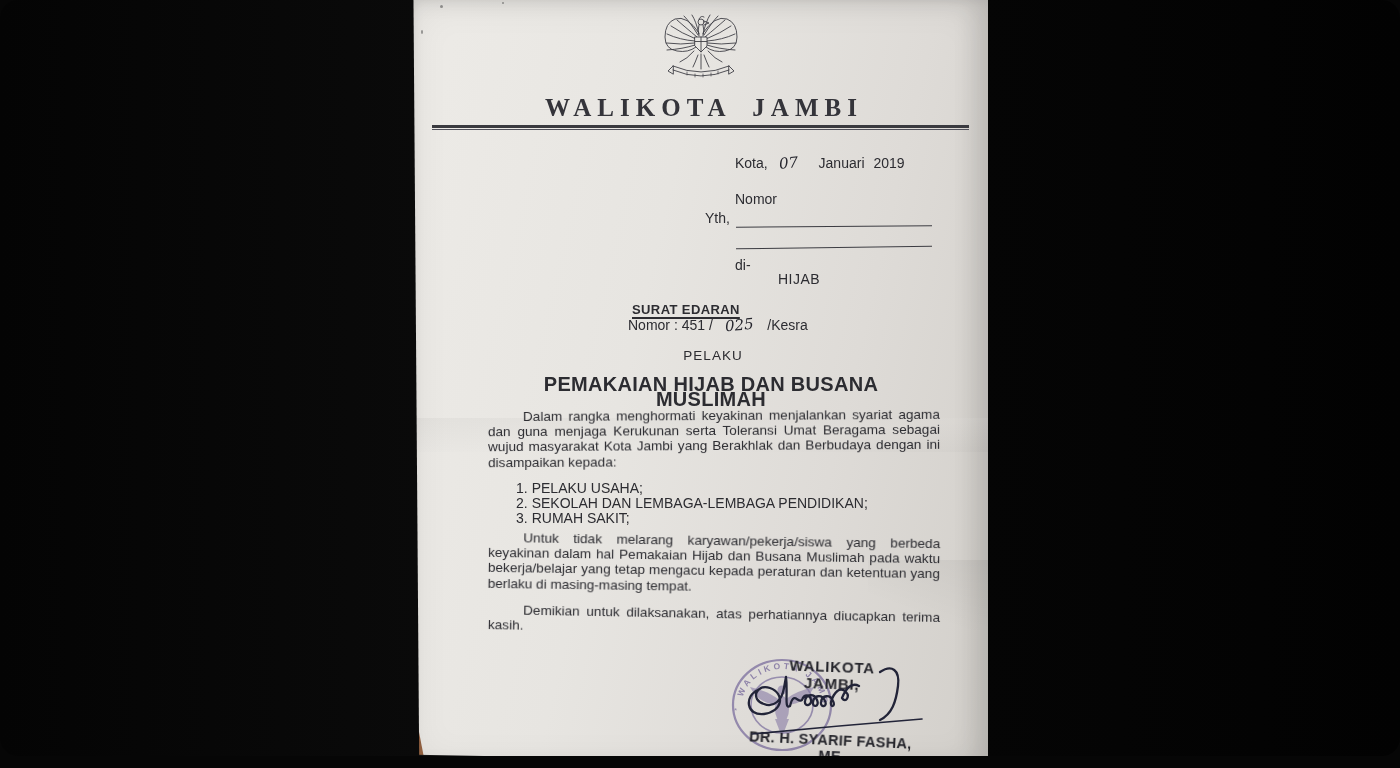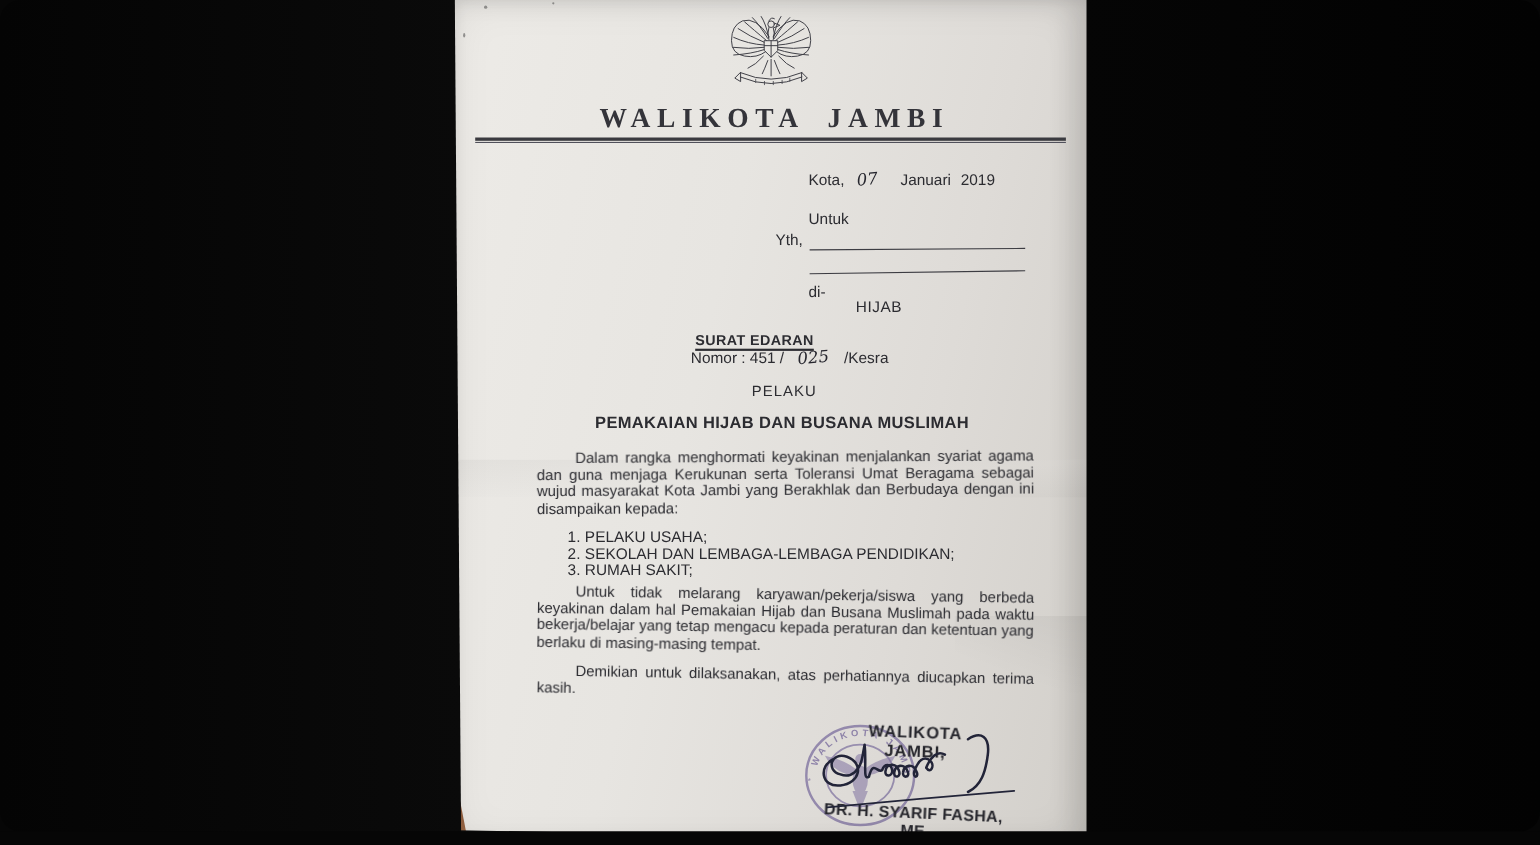--- a/index.html
+++ b/index.html
@@ -110,35 +110,35 @@
     <div class="lh-title soft">WALIKOTA JAMBI</div>
     <div class="lh-rule"></div>
 
     <div class="t soft" style="left:325px;top:156px;">
       <span>Kota,</span>
       <span class="hand" style="margin:0 9px 0 7px;">07</span>
       <span style="margin-left:8px;">Januari</span>
       <span style="margin-left:5px;">2019</span>
     </div>
 
-    <div class="t soft" style="left:325px;top:192px;">Untuk</div>
+    <div class="t soft" style="left:325px;top:192px;">Nomor</div>
     <div class="t soft" style="left:295px;top:211px;">Yth,</div>
     <div class="blank-line" style="left:326px;top:226px;width:196px;transform:rotate(-0.4deg);"></div>
     <div class="blank-line" style="left:326px;top:247px;width:196px;transform:rotate(-0.8deg);"></div>
     <div class="t soft" style="left:325px;top:258px;">di-</div>
     <div class="t soft" style="left:368px;top:272px;letter-spacing:.5px;">HIJAB</div>
 
     <div class="t soft bold doc-type" style="left:222px;top:302px;width:160px;text-align:left;font-size:13px;letter-spacing:.4px;">SURAT EDARAN</div>
     <div class="t soft" style="left:218px;top:318px;">
       <span>Nomor : 451 /</span>
       <span class="hand" style="margin:0 10px 0 8px;">025</span>
       <span>/Kesra</span>
     </div>
     <div class="t soft" style="left:243px;top:348px;width:120px;text-align:center;font-size:13.5px;letter-spacing:1px;">PELAKU</div>
-    <div class="t soft bold" style="left:101px;top:377px;width:400px;text-align:center;font-size:15px;letter-spacing:.3px;">PEMAKAIAN HIJAB DAN BUSANA MUSLIMAH</div>
+    <div class="t soft bold" style="left:101px;top:377px;width:400px;text-align:center;font-size:20px;letter-spacing:.3px;">PEMAKAIAN HIJAB DAN BUSANA MUSLIMAH</div>
 
     <div class="t soft justify" style="left:78px;top:408px;width:452px;font-size:13.6px;transform:rotate(-0.3deg);">Dalam rangka menghormati keyakinan menjalankan syariat agama dan guna menjaga Kerukunan serta Toleransi Umat Beragama sebagai wujud masyarakat Kota Jambi yang Berakhlak dan Berbudaya dengan ini disampaikan kepada:</div>
 
     <div class="t soft" style="left:106px;top:481px;width:360px;">
       <div style="display:flex;gap:4px;">
         <span>1.</span>
         <span>PELAKU USAHA;</span>
       </div>
       <div style="display:flex;gap:4px;">
         <span>2.</span>

